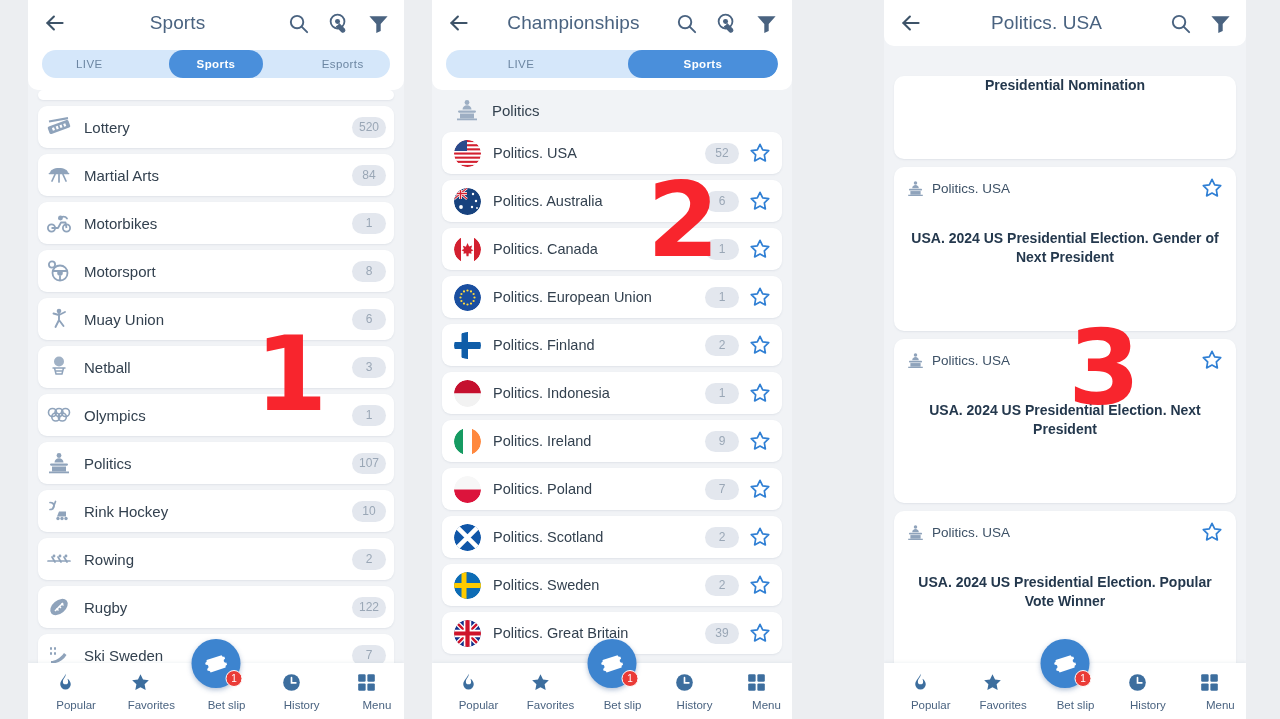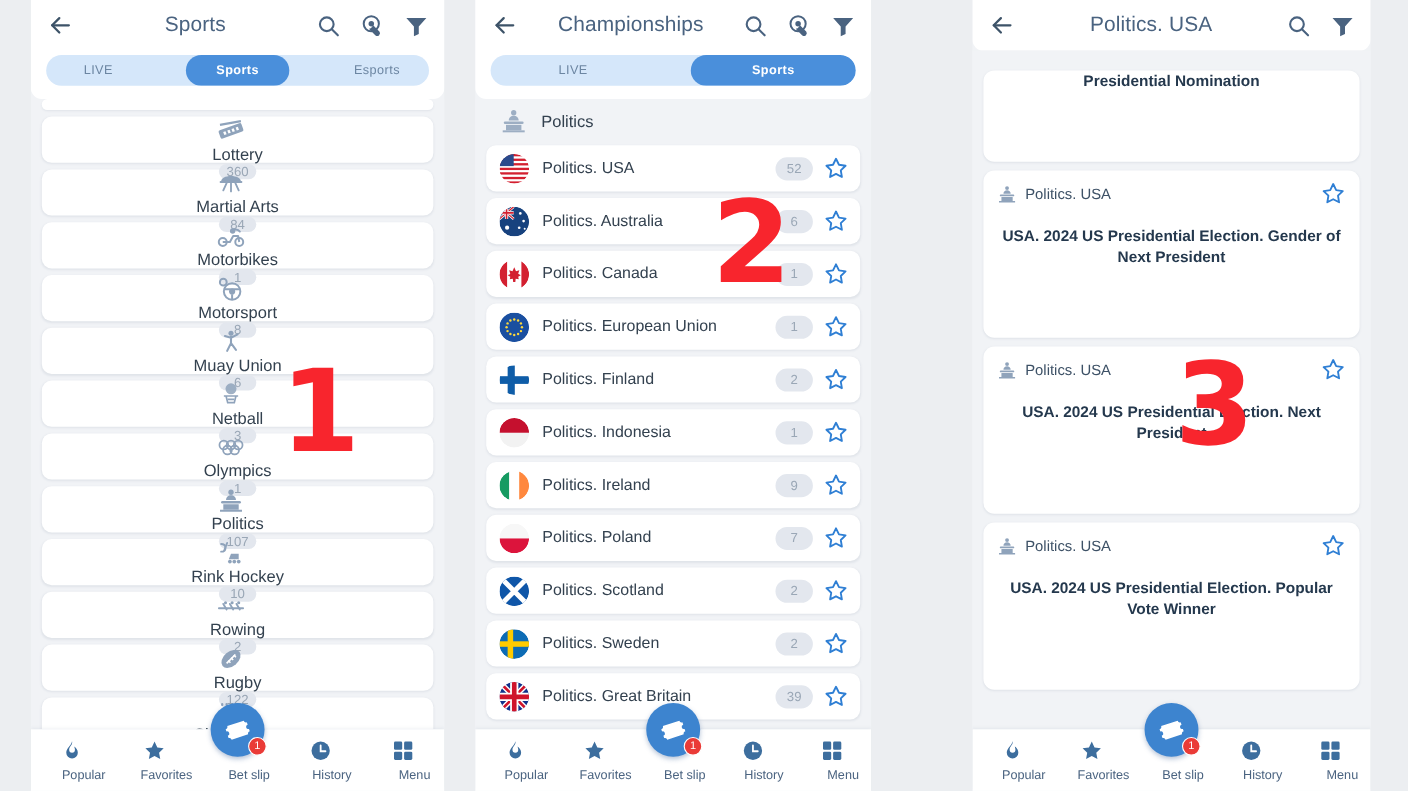--- a/index.html
+++ b/index.html
@@ -61,23 +61,22 @@
   
   .body-scroll {
     flex: 1; overflow: hidden; position: relative;
     padding: 0 10px; background: #f1f3f6;
   }
 
   
   .sport-row {
     background: #ffffff; border-radius: 9px;
     height: 42px; margin-bottom: 6px;
-    display: flex; align-items: center; padding: 0 20px;
+    display: flex; align-items: center; padding: 0 8px;
     box-shadow: 0 1px 2px rgba(80,100,130,.10);
-    flex-direction: column;
   }
   .sport-row.clipped { height: 10px; margin-bottom: 6px; overflow: hidden; }
   .sp-icon { width: 26px; height: 26px; flex: none; margin-right: 12px; }
   .sp-icon svg { display: block; }
   .sp-label { flex: 1; font-size: 15px; color: #33414f; }
   .count-pill {
     background: #e3e7ee; color: #9aa7b6;
     border-radius: 11px; min-width: 34px; height: 21px;
     display: flex; align-items: center; justify-content: center;
     font-size: 12px; padding: 0 7px;
@@ -109,21 +108,21 @@
     background: #ffffff; border-radius: 10px;
     margin-bottom: 8px; padding: 10px 12px 12px;
     box-shadow: 0 1px 2px rgba(80,100,130,.10);
   }
   .ev-card.partial { padding-top: 0; }
   .ev-top { display: flex; align-items: center; height: 22px; }
   .ev-cat-icon { width: 19px; height: 19px; flex: none; margin-right: 7px; }
   .ev-cat-icon svg { display: block; }
   .ev-cat { flex: 1; font-size: 13.5px; color: #3d5166; }
   .ev-title {
-    margin-top: 18px; text-align: center;
+    margin-top: 30px; text-align: center;
     font-size: 14px; color: #24384d; font-weight: bold; line-height: 19px;
     padding: 0 4px;
   }
   .ev-pad { height: 52px; }
 
   
   .bottom-nav {
     flex: none; height: 56px; background: #ffffff;
     display: flex; align-items: flex-start; position: relative;
     box-shadow: 0 -1px 3px rgba(80,100,130,.08);
@@ -217,21 +216,21 @@
                 <rect x="2" y="9" width="22" height="8" rx="1.6"></rect>
                 <rect x="6" y="11.5" width="2.2" height="3" fill="#fff"></rect>
                 <rect x="10" y="11.5" width="2.2" height="3" fill="#fff"></rect>
                 <rect x="14" y="11.5" width="2.2" height="3" fill="#fff"></rect>
                 <rect x="18" y="11.5" width="2.2" height="3" fill="#fff"></rect>
               </g>
               <path d="M3 7.5l19-3.4" stroke="#8fa3bb" stroke-width="2.2" fill="none"></path>
             </svg>
         </div>
         <div class="sp-label">Lottery</div>
-        <div class="count-pill">360</div>
+        <div class="count-pill">520</div>
       </div>
 
       <div class="sport-row">
         <div class="sp-icon">
           <svg width="26" height="26" viewBox="0 0 26 26" fill="none" stroke="#8fa3bb" stroke-width="1.7" stroke-linecap="round">
               <path d="M4 11c0-3 4-5 9-5s9 2 9 5" fill="#8fa3bb" stroke="none"></path>
               <path d="M3.5 11.5h19"></path>
               <path d="M9 12.5L6 19M17 12.5L20 19M13 12.5V20"></path>
             </svg>
         </div>

